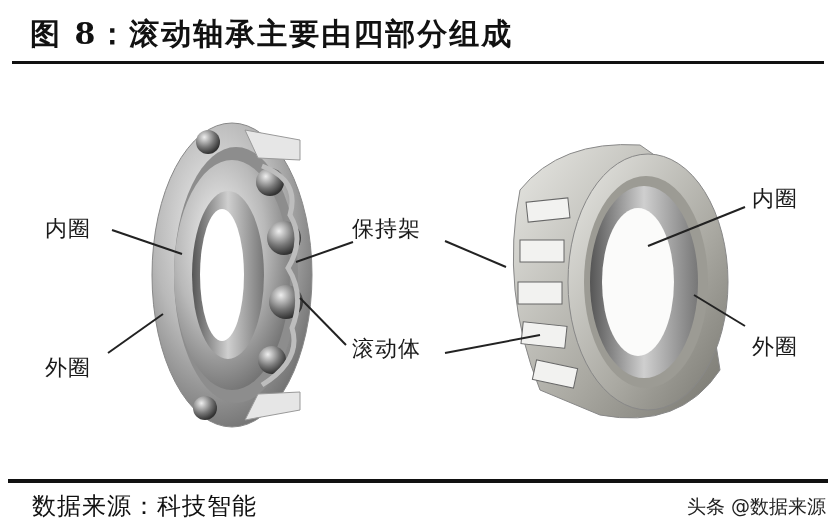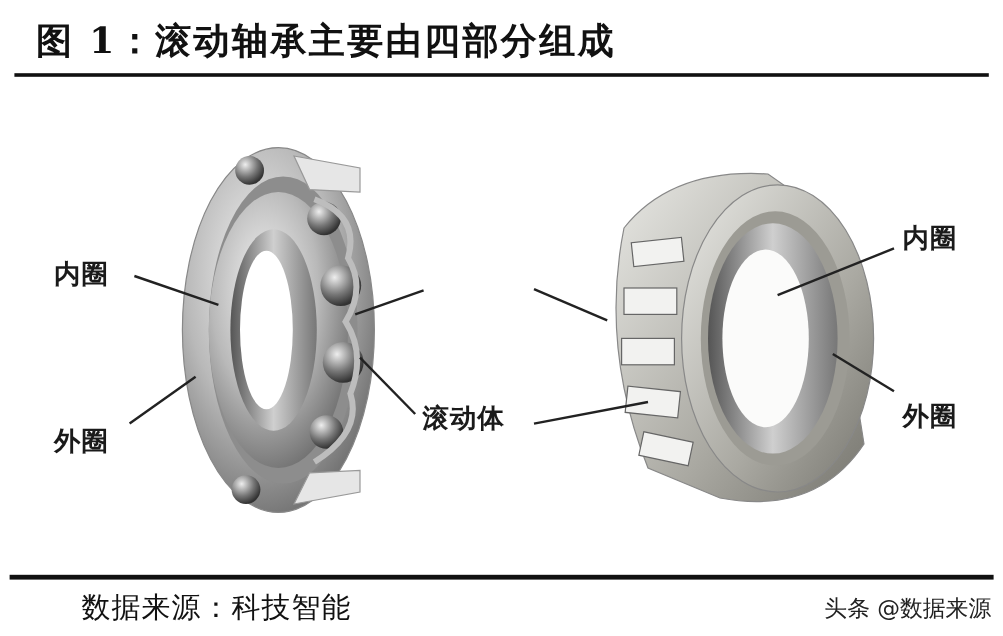--- a/index.html
+++ b/index.html
@@ -1,29 +1,29 @@
 <!DOCTYPE html>
 <html><head>
 <meta charset="utf-8">
 <style>
   html,body{margin:0;padding:0;background:#ffffff;}
   body{width:836px;height:530px;position:relative;overflow:hidden;font-family:"DejaVu Serif","Liberation Serif",serif;color:#111;}
   .title{position:absolute;left:30px;top:14px;font-size:30px;font-weight:bold;letter-spacing:2px;color:#111;}
   .rule-top{position:absolute;left:12px;right:12px;top:61px;height:3px;background:#111;}
   .rule-bottom{position:absolute;left:8px;right:8px;top:479px;height:4px;background:#111;}
-  .source{position:absolute;left:32px;top:490px;font-size:24px;color:#111;letter-spacing:1px;margin-left:36px;}
+  .source{position:absolute;left:32px;top:490px;font-size:24px;color:#111;letter-spacing:1px;}
   .watermark{position:absolute;right:10px;top:494px;font-family:"DejaVu Sans","Liberation Sans",sans-serif;font-size:19px;color:#222;}
   .figure{position:absolute;left:0;top:70px;width:836px;height:405px;}
-  .label{position:absolute;font-family:"DejaVu Sans","Liberation Sans",sans-serif;font-size:22px;font-weight:bold;color:#1a1a1a;letter-spacing:1px;}
+  .label{position:absolute;font-family:"DejaVu Sans","Liberation Sans",sans-serif;font-size:22px;font-weight:normal;color:#1a1a1a;letter-spacing:1px;}
   svg{position:absolute;left:0;top:0;}
 </style>
 </head>
 <body>
 
-<div class="title">图 1：滚动轴承主要由四部分组成</div>
+<div class="title">图 8：滚动轴承主要由四部分组成</div>
 <div class="rule-top"></div>
 
 <div class="figure">
   <svg width="836" height="405" viewBox="0 0 836 405">
     <defs>
       <radialGradient id="steel" cx="40%" cy="35%" r="70%">
         <stop offset="0%" stop-color="#f4f4f4"></stop>
         <stop offset="55%" stop-color="#b9b9b9"></stop>
         <stop offset="100%" stop-color="#6e6e6e"></stop>
       </radialGradient>
@@ -84,20 +84,21 @@
       <line x1="346" y1="275" x2="300" y2="228"></line>
       <line x1="445" y1="171" x2="506" y2="197"></line>
       <line x1="445" y1="283" x2="540" y2="265"></line>
       <line x1="745" y1="137" x2="648" y2="176"></line>
       <line x1="745" y1="256" x2="694" y2="225"></line>
     </g>
   </svg>
 
   <div class="label" style="left:45px;top:144px;">内圈</div>
   <div class="label" style="left:45px;top:283px;">外圈</div>
+  <div class="label" style="left:352px;top:144px;">保持架</div>
   <div class="label" style="left:352px;top:264px;">滚动体</div>
   <div class="label" style="left:752px;top:114px;">内圈</div>
   <div class="label" style="left:752px;top:262px;">外圈</div>
 </div>
 
 <div class="rule-bottom"></div>
 <div class="source">数据来源：科技智能</div>
 <div class="watermark">头条 @数据来源</div>
 
 </body></html>

